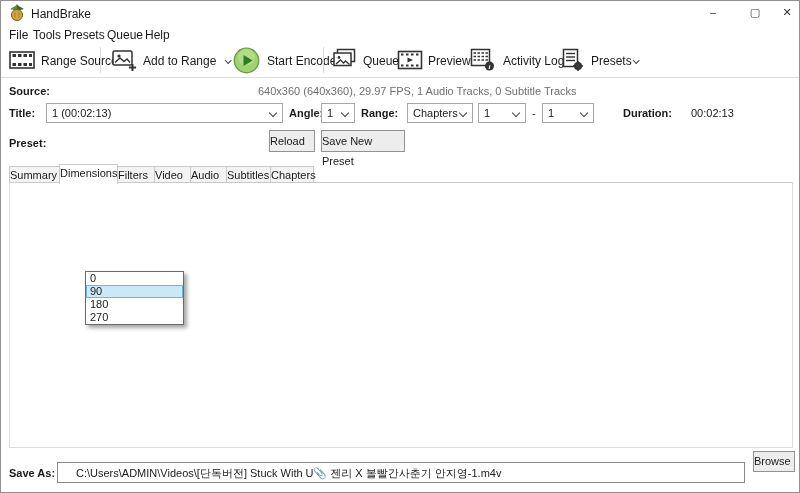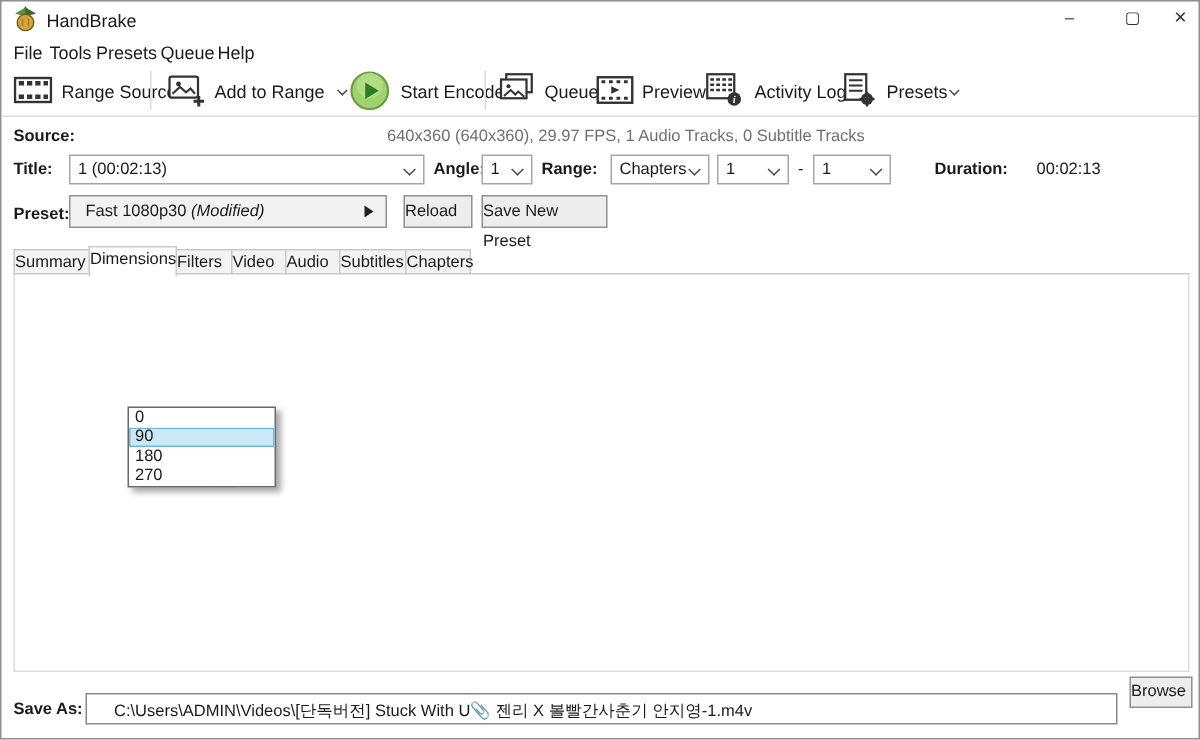--- a/index.html
+++ b/index.html
@@ -202,24 +202,20 @@
   </div>
   <div class="abs" style="left:531px;top:106px">-</div>
   <div class="combo" style="left:541px;top:102px;width:52px">
     <span>1</span>
       <i class="chev"></i>
   </div>
   <div class="abs b" style="left:622px;top:106px">Duration:</div>
   <div class="abs" style="left:690px;top:106px">00:02:13</div>
 
   <div class="abs b" style="left:8px;top:136px">Preset:</div>
-  <div class="preset-combo" style="left:45px;top:129px;width:212px">
-    <span>Fast 1080p30</span>&nbsp;<span class="it">(Modified)</span>
-    <i class="tri-right"></i>
-  </div>
   <div class="pbtn" style="left:268px;top:129px;width:46px">Reload</div>
   <div class="pbtn" style="left:320px;top:129px;width:84px">Save New Preset</div>
 
   <div id="tabrow">
     <div class="tab" style="width:51px">Summary</div>
     <div class="tab active" style="width:59px">Dimensions</div>
     <div class="tab" style="width:38px">Filters</div>
     <div class="tab" style="width:37px">Video</div>
     <div class="tab" style="width:37px">Audio</div>
     <div class="tab" style="width:45px">Subtitles</div>

